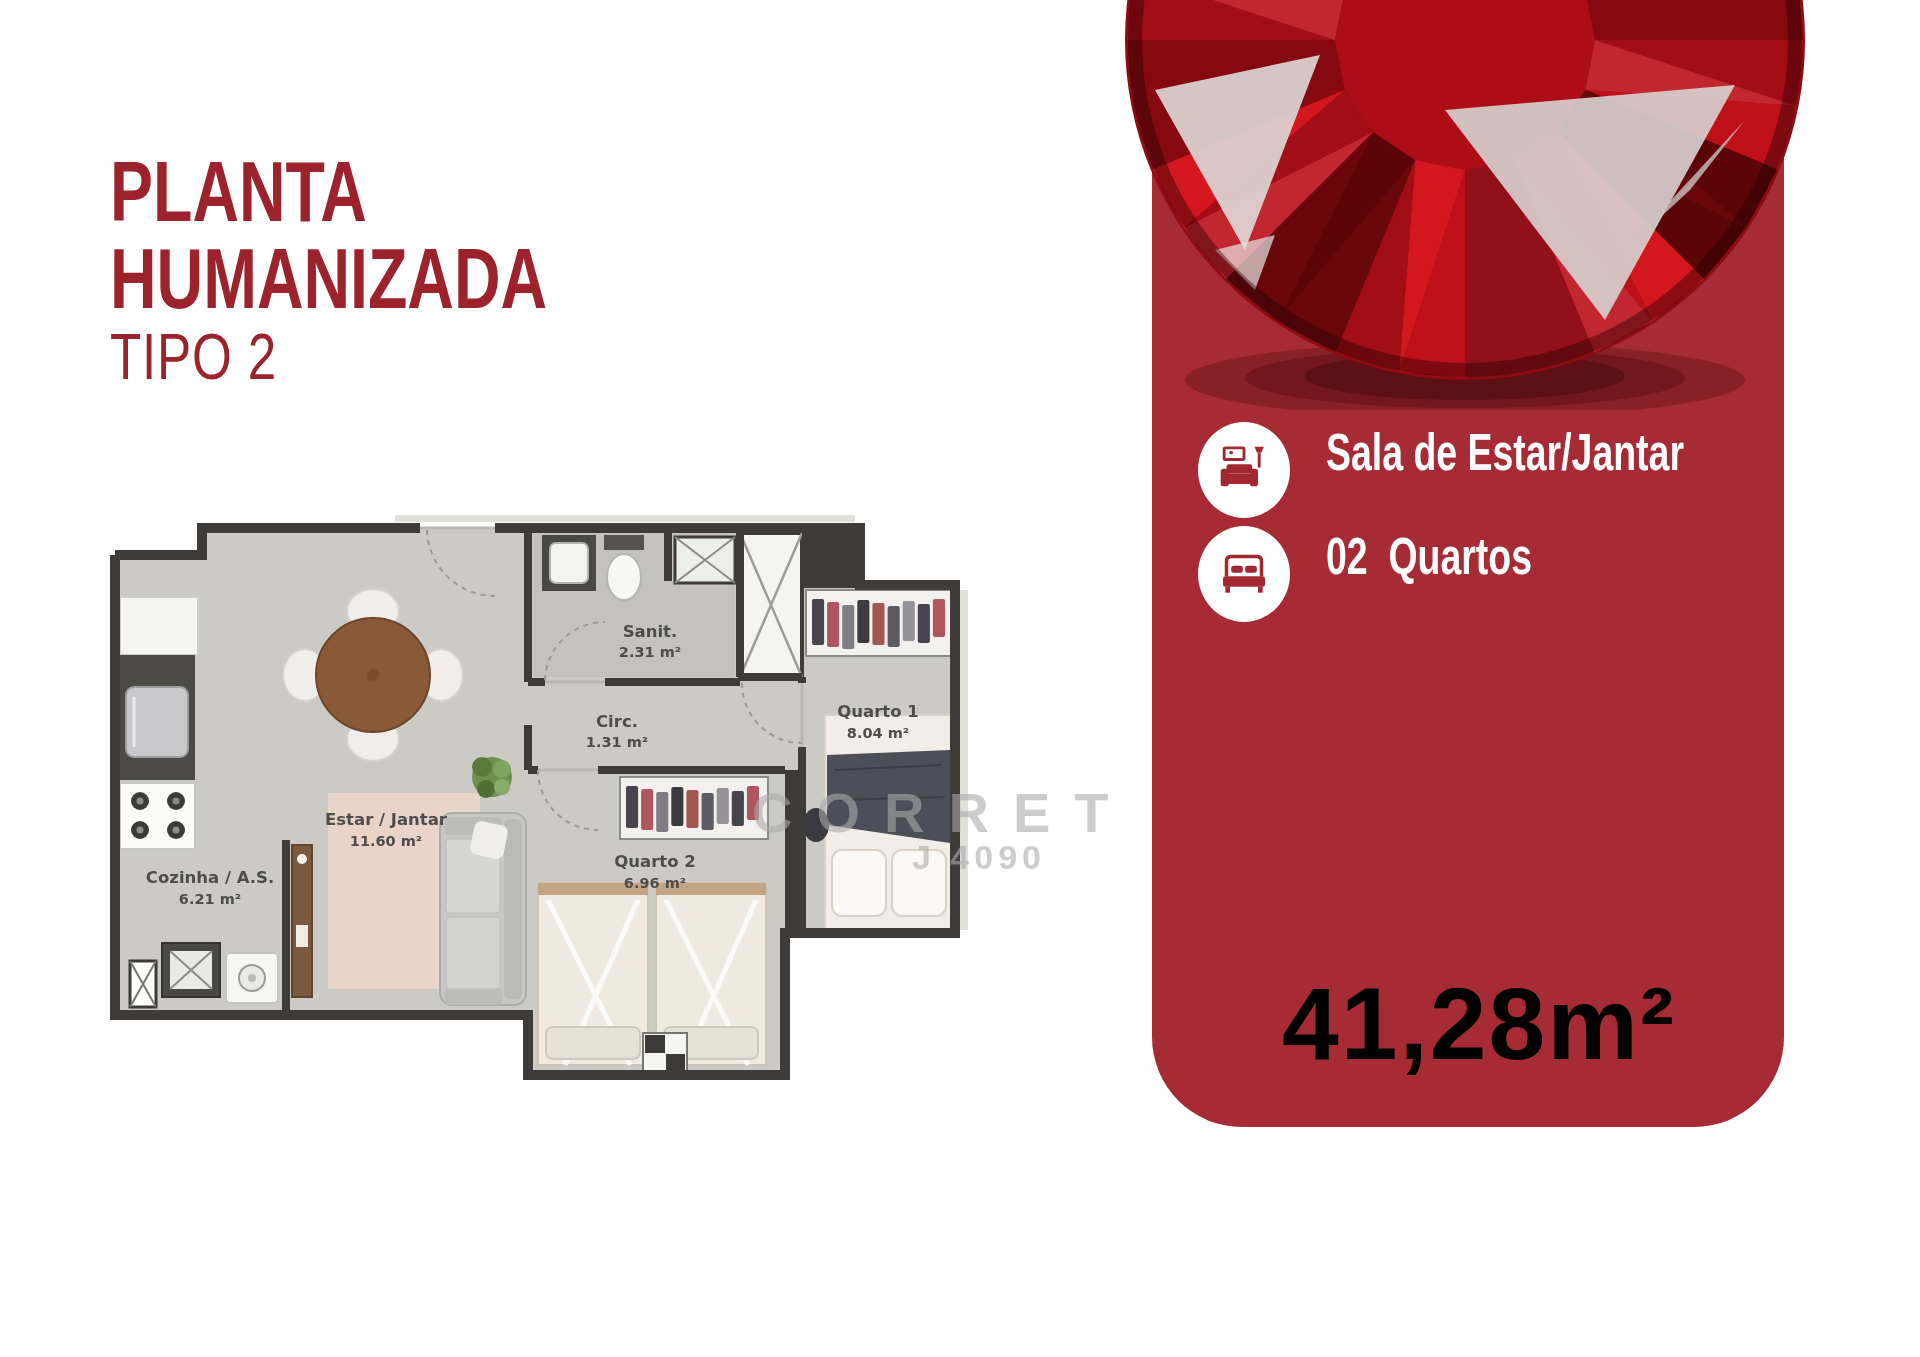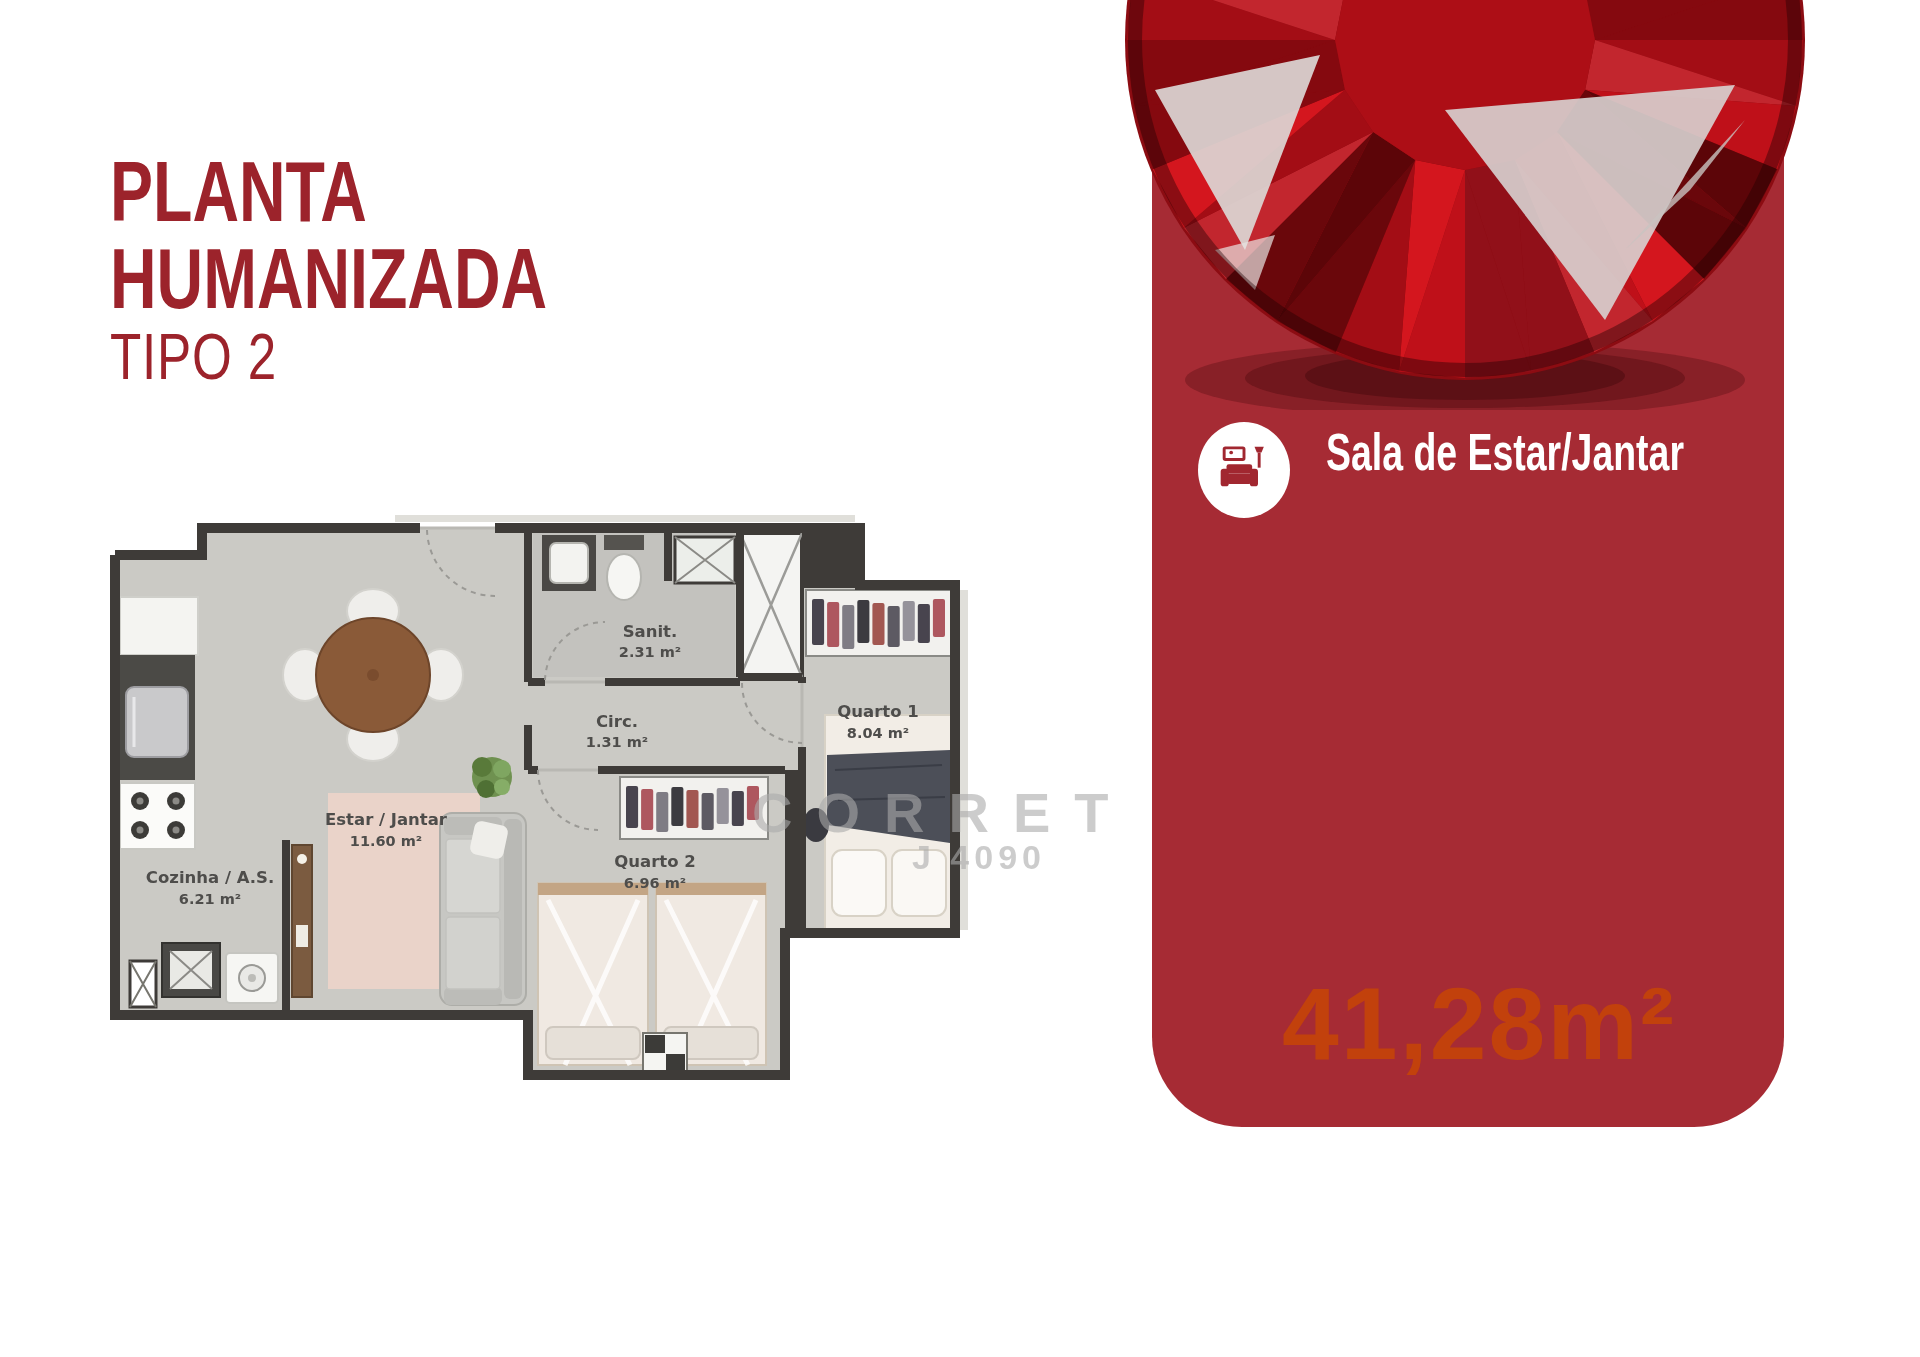--- a/index.html
+++ b/index.html
@@ -24,21 +24,21 @@
   
   .panel{position:absolute;left:1152px;top:25px;width:632px;height:1102px;border-radius:90px;
          background:#a62b34;z-index:3;}
   .gem{position:absolute;left:1105px;top:-310px;width:720px;height:720px;z-index:5;pointer-events:none;}
   .feature{position:absolute;left:1198px;display:flex;gap:36px;z-index:6;}
   .fe-circle{width:92px;height:96px;border-radius:50%;background:#ffffff;display:flex;
              align-items:center;justify-content:center;flex:0 0 auto;}
   .fe-circle svg{width:56px;height:56px;}
   .fe-label{color:#ffffff;font-size:52px;font-weight:bold;white-space:pre;
             transform:scaleX(.72);transform-origin:left center;}
-  .total{position:absolute;left:1282px;top:966px;z-index:6;color:#c2410c;font-size:102px;
+  .total{position:absolute;left:1282px;top:966px;z-index:6;color:#000000;font-size:102px;
          font-weight:bold;letter-spacing:2px;white-space:nowrap;}
 </style>
 </head>
 <body>
 
 <div class="stage">
 
   <div class="title" style="color: rgb(156, 35, 43);">
     <div>PLANTA</div>
     <div>HUMANIZADA</div>
@@ -285,19 +285,32 @@
         <line x1="37" y1="9" x2="37" y2="22" stroke-width="2.5"></line>
         <rect x="9" y="19" width="22" height="8" rx="2" stroke="none"></rect>
         <rect x="4" y="23" width="7" height="15" rx="2.5" stroke="none"></rect>
         <rect x="29" y="23" width="7" height="15" rx="2.5" stroke="none"></rect>
         <rect x="10" y="27" width="20" height="9" rx="1.5" stroke="none"></rect>
       </svg>
     </div>
     <span class="fe-label">Sala de Estar/Jantar</span>
   </div>
 
+  <div class="feature" style="top:526px">
+    <div class="fe-circle">
+      <svg viewBox="0 0 48 48" fill="#a12730" stroke="#a12730">
+        <path d="M9,26 V13 q0,-4 4,-4 h22 q4,0 4,4 v13" fill="none" stroke-width="3"></path>
+        <rect x="13" y="17" width="10" height="6" rx="2" stroke="none"></rect>
+        <rect x="25" y="17" width="10" height="6" rx="2" stroke="none"></rect>
+        <rect x="6" y="26" width="36" height="9" rx="2" stroke="none"></rect>
+        <rect x="8" y="35" width="4" height="5" stroke="none"></rect>
+        <rect x="36" y="35" width="4" height="5" stroke="none"></rect>
+      </svg>
+    </div>
+    <span class="fe-label">02  Quartos</span>
+  </div>
 
 
 
 
   <div class="total">41,28m²</div>
 
 </div>
 
 </body></html>

